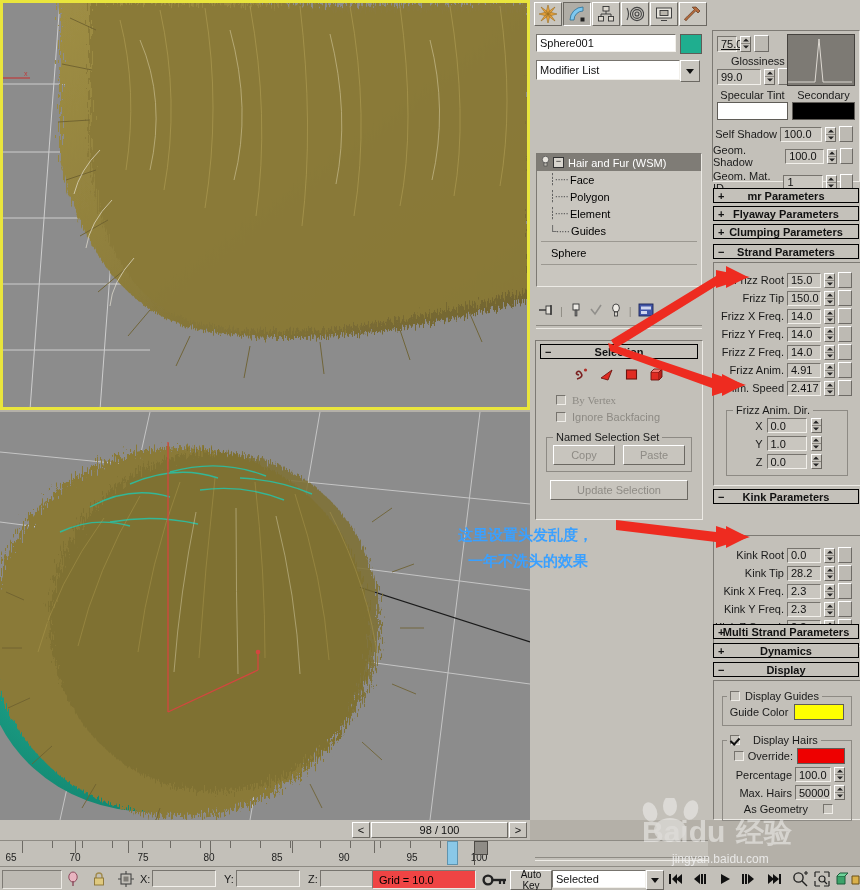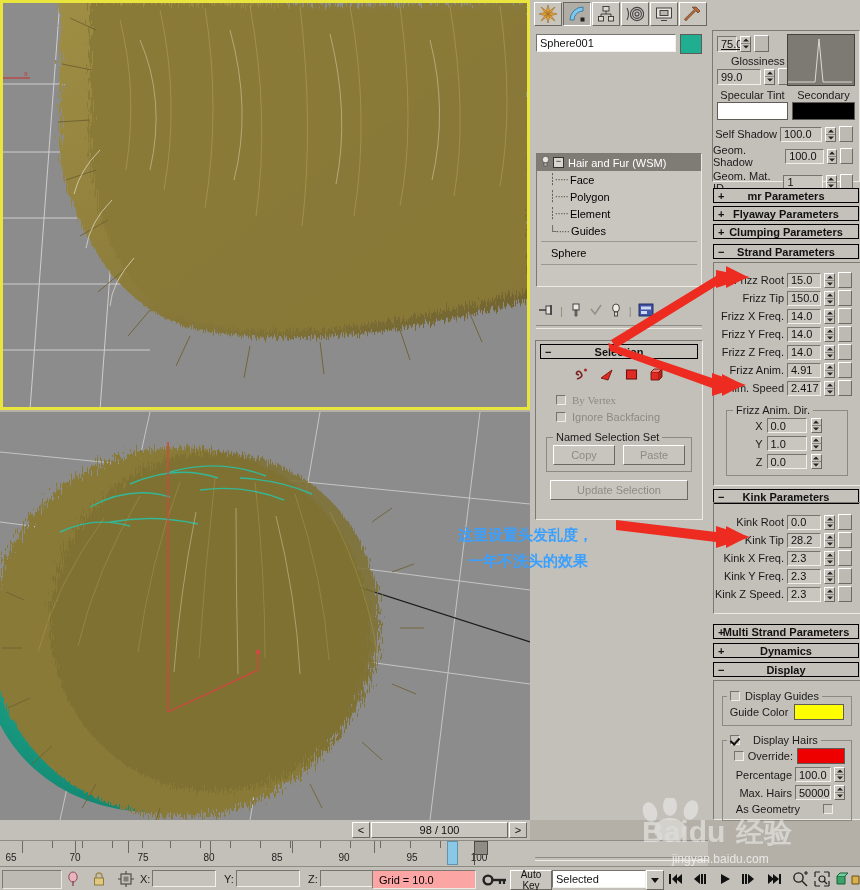--- a/index.html
+++ b/index.html
@@ -285,20 +285,26 @@
       <div class="tabico">
         <svg width="18" height="18" viewBox="0 0 18 18">
           <path d="M12 2 l4 4 -2 2 -2.2 -2.2 -7.5 7.5 -2.3 2.5 -1.6 -1.6 2.5 -2.3 7.5 -7.5 -2.2 -2.2 Z" fill="#b66b3e" stroke="#5e3417" stroke-width=".7"></path>
         </svg>
       </div>
     </div>
 
     <div style="position:absolute;left:6px;top:34px;width:140px;height:18px;" class="field white">Sphere001</div>
     <div style="position:absolute;left:150px;top:34px;width:20px;height:18px;background:#1fae8f;" class="colorswatch"></div>
 
+    <div style="position:absolute;left:6px;top:60px;width:164px;height:20px;display:flex;">
+      <div class="field white" style="flex:1;height:20px;">Modifier List</div>
+      <div class="btn" style="width:18px;height:20px;">
+        <span style="border-left:4px solid transparent;border-right:4px solid transparent;border-top:5px solid #111;"></span>
+      </div>
+    </div>
 
 
     <div class="sunken modlist" style="position:absolute;left:6px;top:153px;width:164px;height:132px;background:#c9c6bf;">
       <div class="modrow sel">
         <span style="margin-right:3px;">
           <svg width="9" height="11" viewBox="0 0 9 11">
               <ellipse cx="4.5" cy="3.6" rx="3.2" ry="3.4" fill="#e9e6df" stroke="#444" stroke-width=".7"></ellipse>
               <rect x="3" y="7" width="3" height="3" fill="#bdb9b1" stroke="#444" stroke-width=".6"></rect>
             </svg>
         </span>
@@ -589,21 +595,21 @@
               <i></i>
             </div>
         </div>
       </fieldset>
     </div>
 
     <div class="rollup" style="position:absolute;left:5px;top:489px;width:146px;">
       <span class="pm">−</span>
       <span>Kink Parameters</span>
     </div>
-    <div style="position:absolute;left:5px;top:502px;width:146px;height:110px;" class="sunken">
+    <div style="position:absolute;left:5px;top:535px;width:146px;height:110px;" class="sunken">
       <div style="display:flex;align-items:center;justify-content:flex-end;gap:3px;margin:11px 8px 0 0;">
         <span class="lbl">Kink Root</span>
         <div class="field" style="width:34px;height:15px;">0.0</div>
         <div class="spin" style="height:15px;">
             <i></i>
             <i></i>
           </div>
         <div class="raised" style="width:12px;height:14px;background:#bdbab3;"></div>
       </div>
       <div style="display:flex;align-items:center;justify-content:flex-end;gap:3px;margin:2px 8px 0 0;">
@@ -688,21 +694,21 @@
             </div>
         </div>
         <div style="display:flex;align-items:center;justify-content:flex-end;gap:3px;margin-top:3px;margin-right:2px;">
           <span class="lbl">Max. Hairs</span>
           <div class="field" style="width:36px;height:15px;overflow:hidden;">500000</div>
           <div class="spin" style="height:15px;">
               <i></i>
               <i></i>
             </div>
         </div>
-        <div style="display:flex;align-items:center;justify-content:flex-end;gap:23px;margin-top:3px;margin-right:14px;">
+        <div style="display:flex;align-items:center;justify-content:flex-end;gap:15px;margin-top:3px;margin-right:14px;">
           <span class="lbl">As Geometry</span>
           <span class="chk"></span>
         </div>
       </fieldset>
     </div>
   </div>
 
   <div id="timeSlider">
     <div style="position:absolute;left:352px;top:2px;width:175px;height:16px;display:flex;">
       <div class="btn" style="width:16px;">&lt;</div>
@@ -778,21 +784,21 @@
           </svg>
       </span>
 
       <span class="lbl" style="position:absolute;left:140px;top:6px;">X:</span>
       <div class="field" style="position:absolute;left:152px;top:3px;width:64px;height:17px;background:#c6c3bc;"></div>
       <span class="lbl" style="position:absolute;left:224px;top:6px;">Y:</span>
       <div class="field" style="position:absolute;left:236px;top:3px;width:64px;height:17px;background:#c6c3bc;"></div>
       <span class="lbl" style="position:absolute;left:308px;top:6px;">Z:</span>
       <div class="field" style="position:absolute;left:320px;top:3px;width:64px;height:17px;background:#c6c3bc;"></div>
 
-      <div class="sunken" style="position:absolute;left:372px;top:3px;width:96px;height:17px;background:#fca5a5;
+      <div class="sunken" style="position:absolute;left:372px;top:3px;width:96px;height:17px;background:#ef4444;
                  display:flex;align-items:center;padding-left:6px;">Grid = 10.0</div>
 
       <span style="position:absolute;left:482px;top:4px;">
         <svg width="26" height="16" viewBox="0 0 26 16">
             <circle cx="6" cy="9" r="4.4" fill="none" stroke="#222" stroke-width="2.4"></circle>
             <path d="M10 9 H24" stroke="#222" stroke-width="2.4"></path>
             <path d="M18 9 v4 M22 9 v4" stroke="#222" stroke-width="2.2"></path>
           </svg>
       </span>
 

